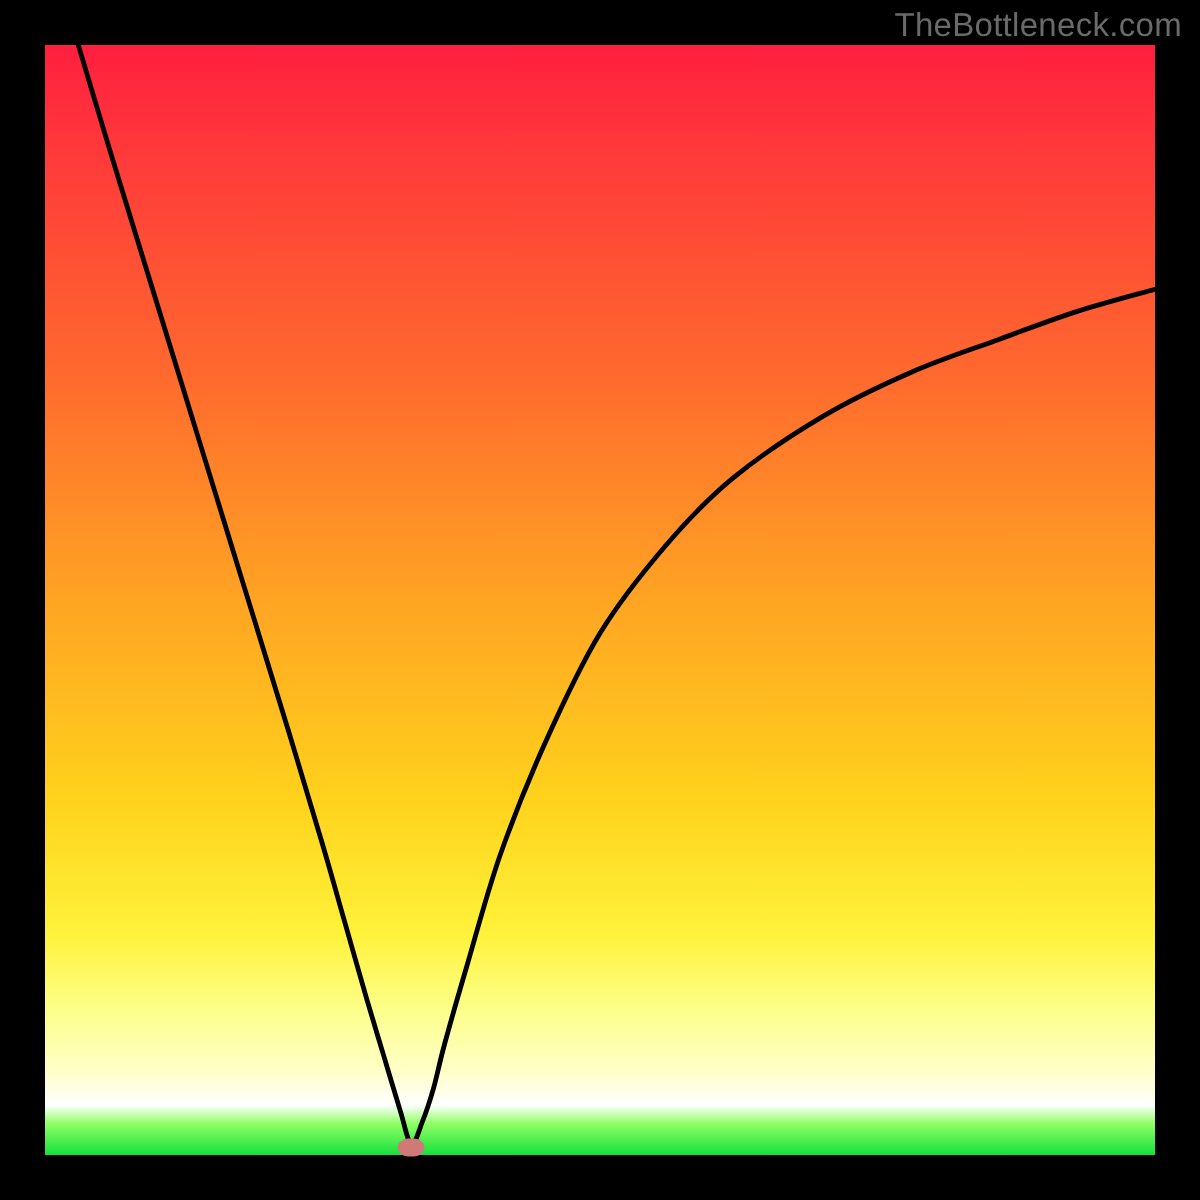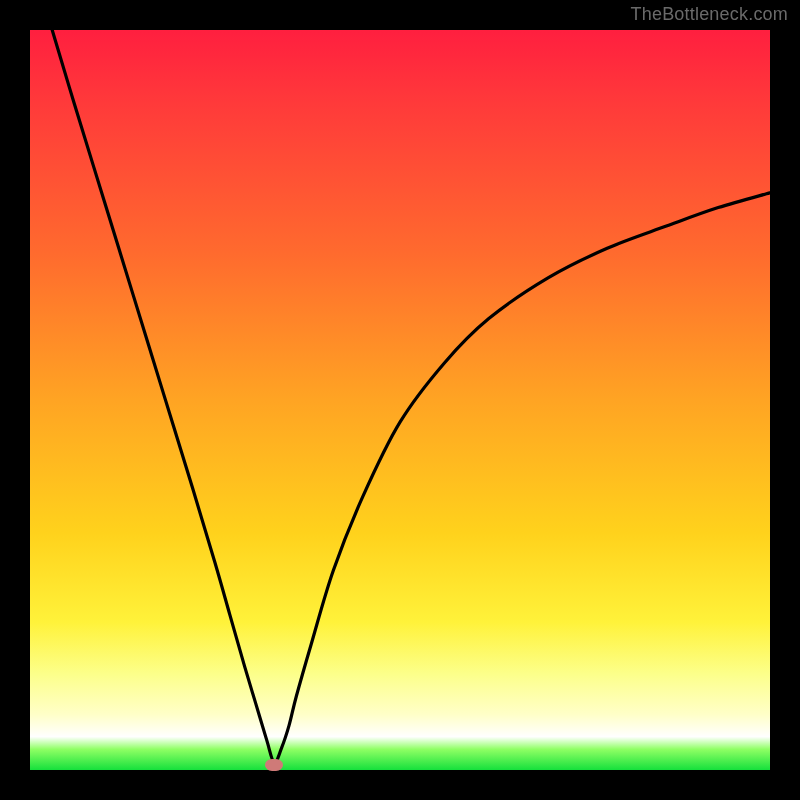--- a/index.html
+++ b/index.html
@@ -15,21 +15,21 @@
     position: relative;
     width: 800px;
     height: 800px;
     background: #000;
   }
   .watermark {
     position: absolute;
     top: 4px;
     right: 12px;
     color: #6a6a6a;
-    font-size: 18px;
+    font-size: 22px;
     letter-spacing: 0.2px;
     font-weight: 400;
   }
   .plot-area {
     position: absolute;
     left: 30px;
     top: 30px;
     width: 740px;
     height: 740px;
     

